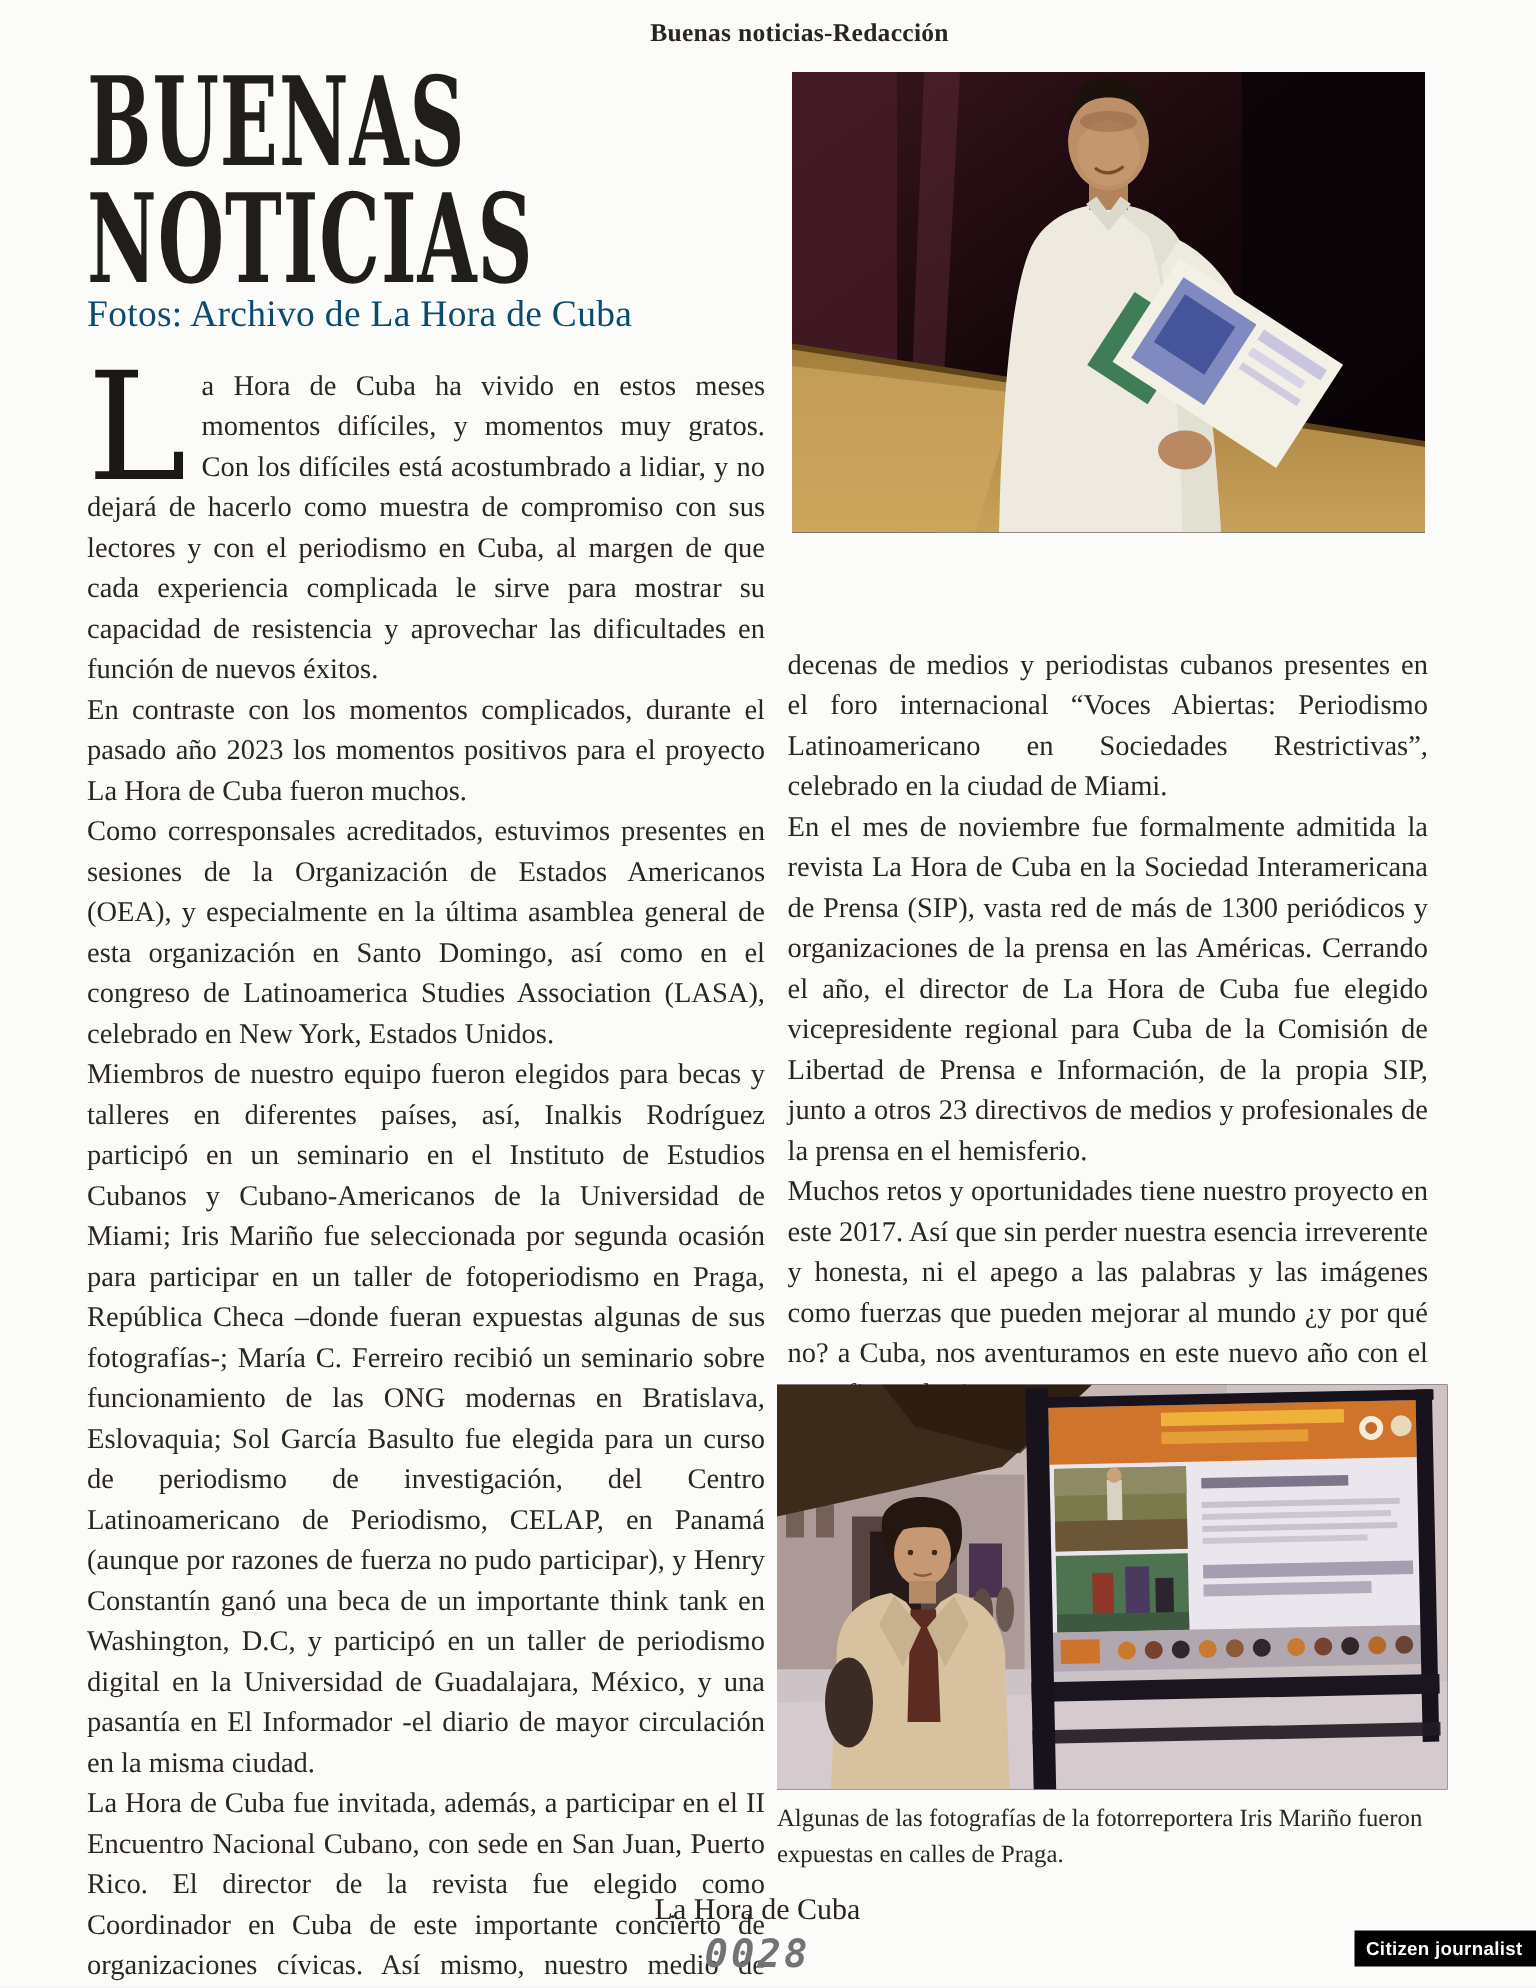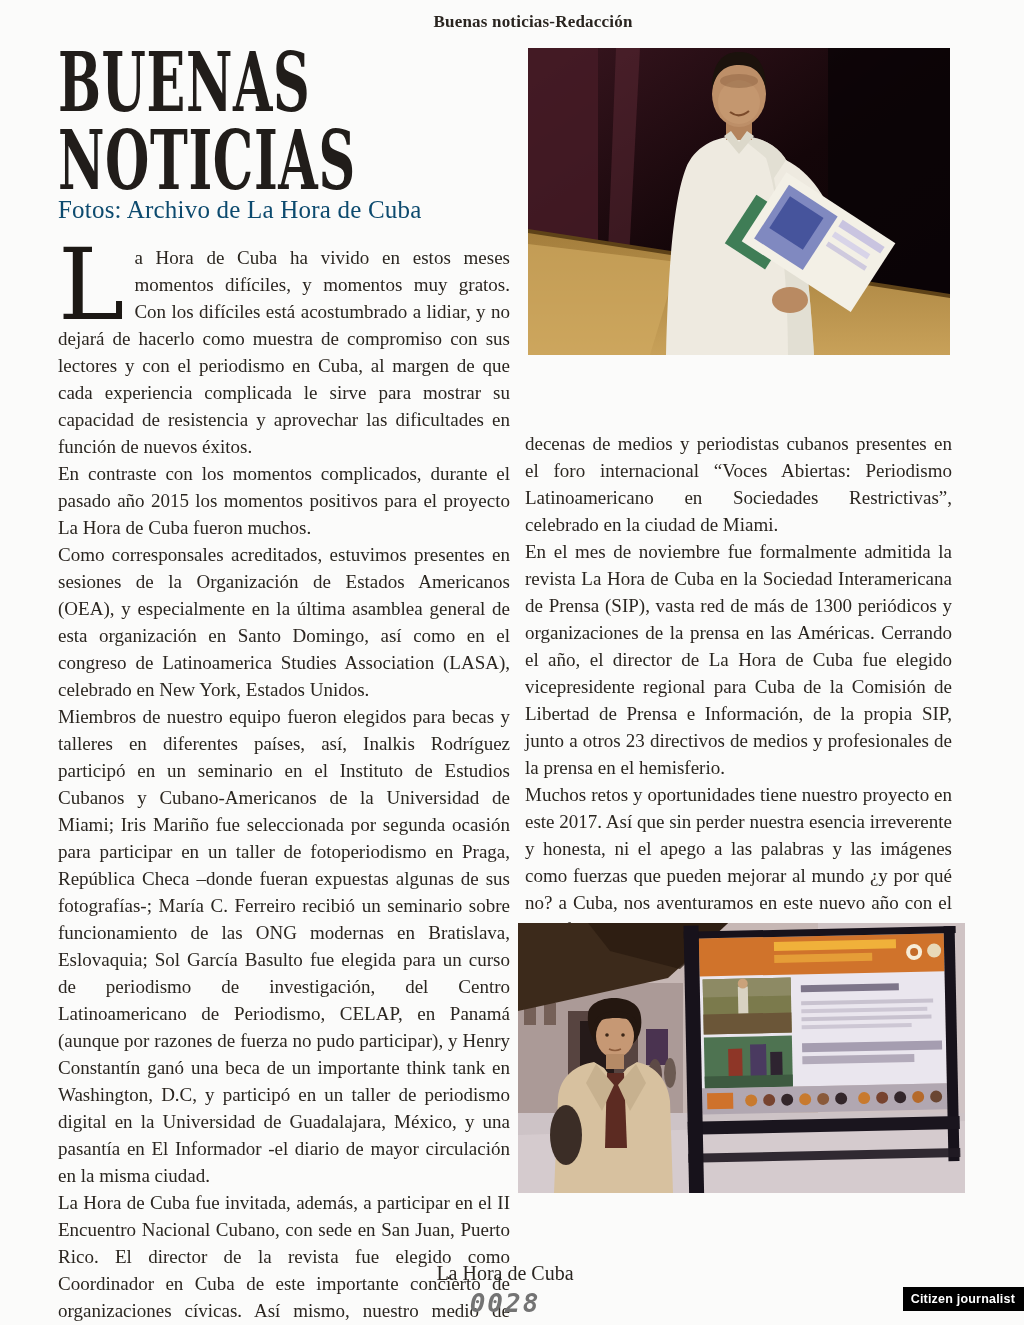--- a/index.html
+++ b/index.html
@@ -74,21 +74,21 @@
 <div class="page">
 
   <div class="running-header">Buenas noticias-Redacción</div>
 
   <div class="title-line l1">BUENAS</div>
   <div class="title-line l2">NOTICIAS</div>
   <div class="credit">Fotos: Archivo de La Hora de Cuba</div>
 
   <div class="col col-left">
     <p><span class="dropcap">L</span><span>a Hora de Cuba ha vivido en estos meses momentos difíciles, y momentos muy gratos. Con los difíciles está acostumbrado a lidiar, y no dejará de hacerlo como muestra de compromiso con sus lectores y con el periodismo en Cuba, al margen de que cada experiencia complicada le sirve para mostrar su capacidad de resistencia y aprovechar las dificultades en función de nuevos éxitos.</span></p>
-    <p>En contraste con los momentos complicados, durante el pasado año 2015 los momentos positivos para el proyecto La Hora de Cuba fueron muchos.</p>
+    <p>En contraste con los momentos complicados, durante el pasado año 2023 los momentos positivos para el proyecto La Hora de Cuba fueron muchos.</p>
     <p>Como corresponsales acreditados, estuvimos presentes en sesiones de la Organización de Estados Americanos (OEA), y especialmente en la última asamblea general de esta organización en Santo Domingo, así como en el congreso de Latinoamerica Studies Association (LASA), celebrado en New York, Estados Unidos.</p>
     <p>Miembros de nuestro equipo fueron elegidos para becas y talleres en diferentes países, así, Inalkis Rodríguez participó en un seminario en el Instituto de Estudios Cubanos y Cubano-Americanos de la Universidad de Miami; Iris Mariño fue seleccionada por segunda ocasión para participar en un taller de fotoperiodismo en Praga, República Checa –donde fueran expuestas algunas de sus fotografías-; María C. Ferreiro recibió un seminario sobre funcionamiento de las ONG modernas en Bratislava, Eslovaquia; Sol García Basulto fue elegida para un curso de periodismo de investigación, del Centro Latinoamericano de Periodismo, CELAP, en Panamá (aunque por razones de fuerza no pudo participar), y Henry Constantín ganó una beca de un importante think tank en Washington, D.C, y participó en un taller de periodismo digital en la Universidad de Guadalajara, México, y una pasantía en El Informador -el diario de mayor circulación en la misma ciudad.</p>
     <p>La Hora de Cuba fue invitada, además, a participar en el II Encuentro Nacional Cubano, con sede en San Juan, Puerto Rico. El director de la revista fue elegido como Coordinador en Cuba de este importante concierto de organizaciones cívicas. Así mismo, nuestro medio de prensa fue una de las</p>
   </div>
 
   <div class="photo photo-top">
     <svg viewBox="0 0 422 307" preserveAspectRatio="none">
       <defs>
         <linearGradient id="bg1" x1="0" y1="0" x2="1" y2="1">
           <stop offset="0" stop-color="#3a1620"></stop>
@@ -207,18 +207,19 @@
         <path d="M91,126 Q97,129 103,126" stroke="#8a5a3a" stroke-width="1.6" fill="none"></path>
         <rect x="88" y="131" width="18" height="15" fill="#b58a66"></rect>
         <path d="M40,175 C42,153 58,142 76,139 L86,145 L97,160 L109,145 L119,139 C138,143 150,158 152,178 L155,270 L36,270 Z" fill="#d7c19f"></path>
         <polygon points="89,150 106,150 109,225 87,225" fill="#5c2b22"></polygon>
         <path d="M78,141 L96,162 L84,188 L68,160 Z" fill="#c7b18f"></path>
         <path d="M118,141 L100,162 L112,188 L128,160 Z" fill="#c7b18f"></path>
         <ellipse cx="48" cy="212" rx="16" ry="30" fill="#3b2d26"></ellipse>
       </g>
     </svg>
   </div>
+  <div class="caption caption-bottom">Algunas de las fotografías de la fotorreportera Iris Mariño fueron expuestas en calles de Praga.</div>
 
   <div class="footer-title">La Hora de Cuba</div>
   <div class="page-number">0028</div>
   <div class="watermark">Citizen journalist</div>
 
 </div>
 
 </body></html>

